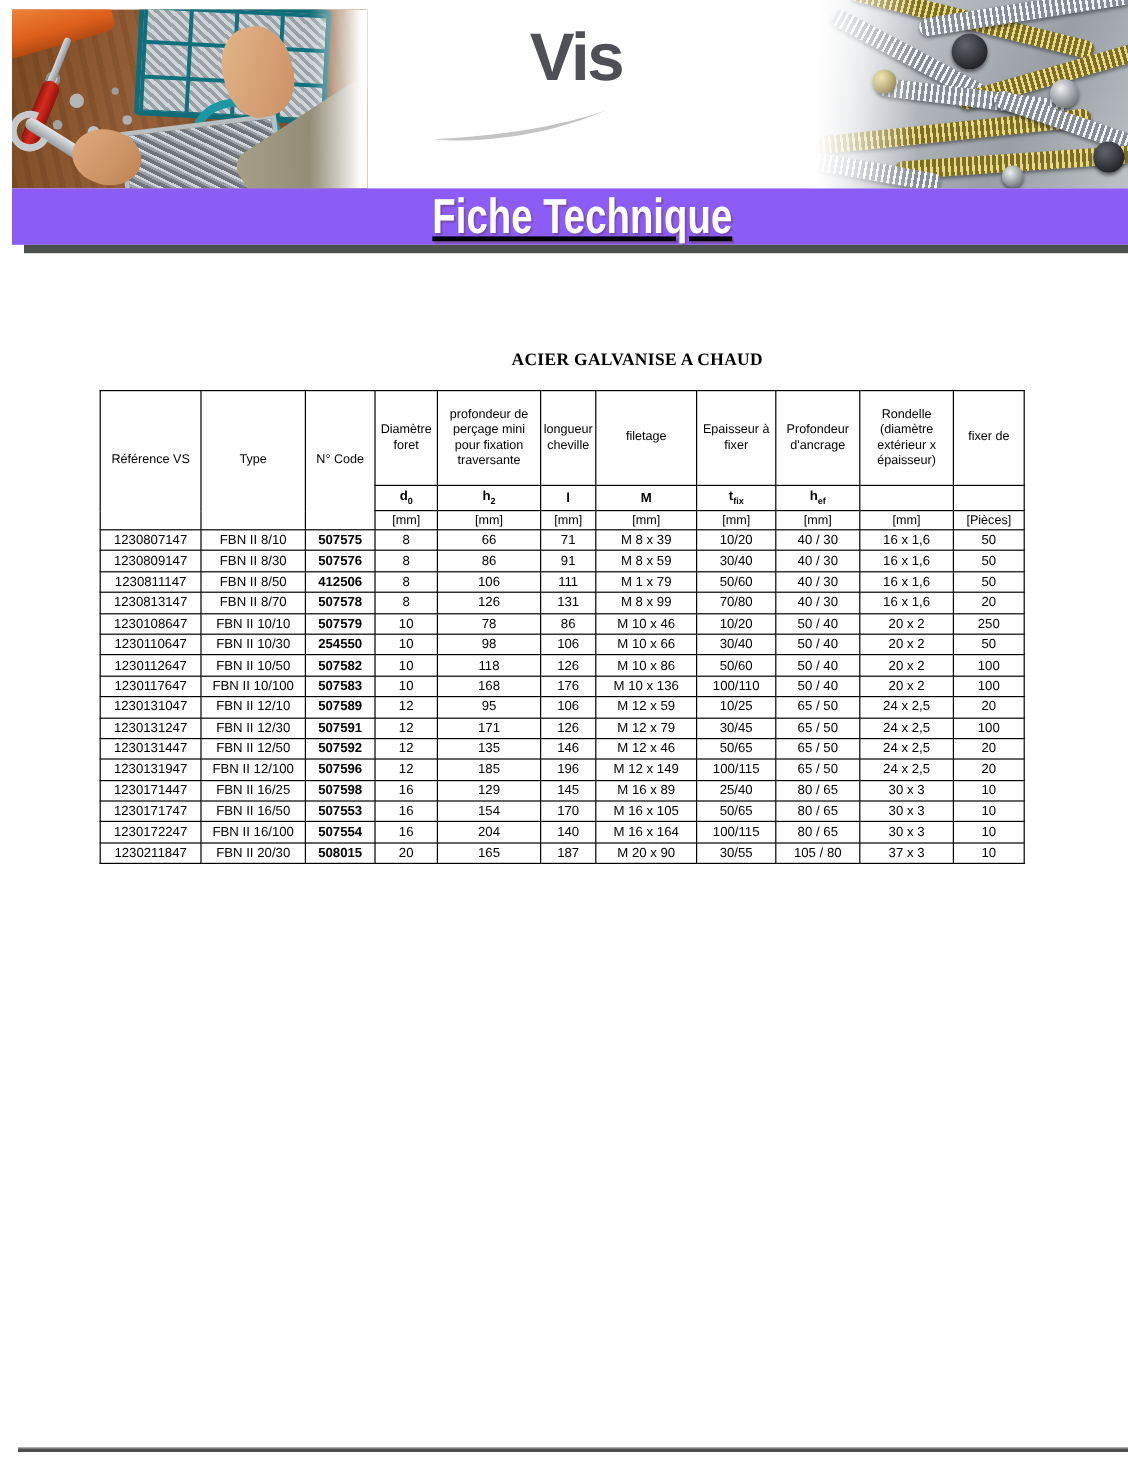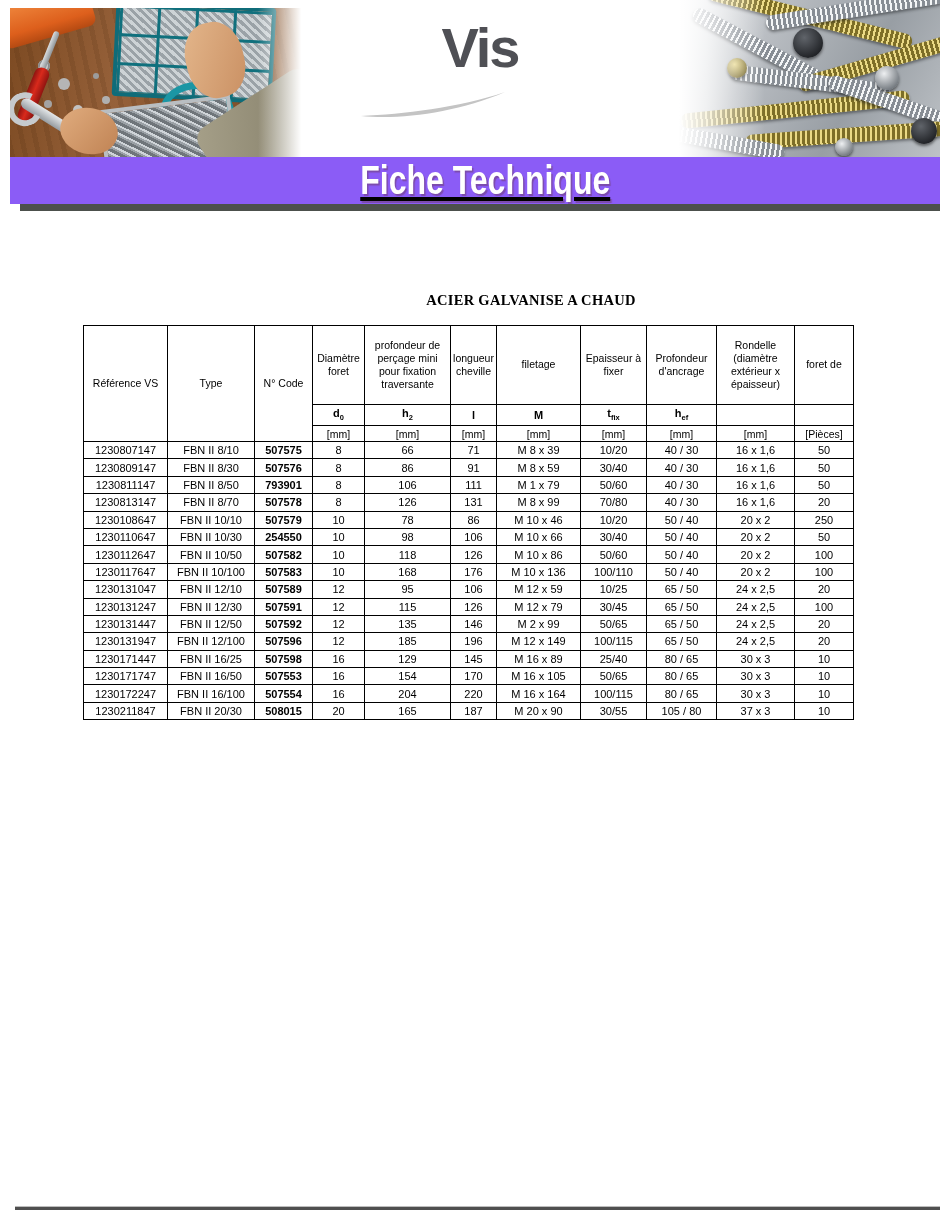--- a/index.html
+++ b/index.html
@@ -180,21 +180,21 @@
           <th rowspan="3">Référence VS</th>
           <th rowspan="3">Type</th>
           <th rowspan="3">N° Code</th>
           <th>Diamètre foret</th>
           <th>profondeur de perçage mini pour fixation traversante</th>
           <th>longueur cheville</th>
           <th>filetage</th>
           <th>Epaisseur à fixer</th>
           <th>Profondeur d'ancrage</th>
           <th>Rondelle (diamètre extérieur x épaisseur)</th>
-          <th>foret de</th>
+          <th>fixer de</th>
         </tr>
         <tr class="sym">
           <th>d<sub>0</sub></th>
           <th>h<sub>2</sub></th>
           <th>l</th>
           <th>M</th>
           <th>t<sub>fix</sub></th>
           <th>h<sub>ef</sub></th>
           <th></th>
           <th></th>
@@ -233,21 +233,21 @@
           <td>91</td>
           <td>M 8 x 59</td>
           <td>30/40</td>
           <td>40 / 30</td>
           <td>16 x 1,6</td>
           <td>50</td>
         </tr>
         <tr>
           <td>1230811147</td>
           <td>FBN II 8/50</td>
-          <td class="code">793901</td>
+          <td class="code">412506</td>
           <td>8</td>
           <td>106</td>
           <td>111</td>
           <td>M 1 x 79</td>
           <td>50/60</td>
           <td>40 / 30</td>
           <td>16 x 1,6</td>
           <td>50</td>
         </tr>
         <tr>
@@ -326,36 +326,36 @@
           <td>10/25</td>
           <td>65 / 50</td>
           <td>24 x 2,5</td>
           <td>20</td>
         </tr>
         <tr>
           <td>1230131247</td>
           <td>FBN II 12/30</td>
           <td class="code">507591</td>
           <td>12</td>
-          <td>115</td>
+          <td>171</td>
           <td>126</td>
           <td>M 12 x 79</td>
           <td>30/45</td>
           <td>65 / 50</td>
           <td>24 x 2,5</td>
           <td>100</td>
         </tr>
         <tr>
           <td>1230131447</td>
           <td>FBN II 12/50</td>
           <td class="code">507592</td>
           <td>12</td>
           <td>135</td>
           <td>146</td>
-          <td>M 2 x 99</td>
+          <td>M 12 x 46</td>
           <td>50/65</td>
           <td>65 / 50</td>
           <td>24 x 2,5</td>
           <td>20</td>
         </tr>
         <tr>
           <td>1230131947</td>
           <td>FBN II 12/100</td>
           <td class="code">507596</td>
           <td>12</td>
@@ -392,21 +392,21 @@
           <td>80 / 65</td>
           <td>30 x 3</td>
           <td>10</td>
         </tr>
         <tr>
           <td>1230172247</td>
           <td>FBN II 16/100</td>
           <td class="code">507554</td>
           <td>16</td>
           <td>204</td>
-          <td>220</td>
+          <td>140</td>
           <td>M 16 x 164</td>
           <td>100/115</td>
           <td>80 / 65</td>
           <td>30 x 3</td>
           <td>10</td>
         </tr>
         <tr>
           <td>1230211847</td>
           <td>FBN II 20/30</td>
           <td class="code">508015</td>

